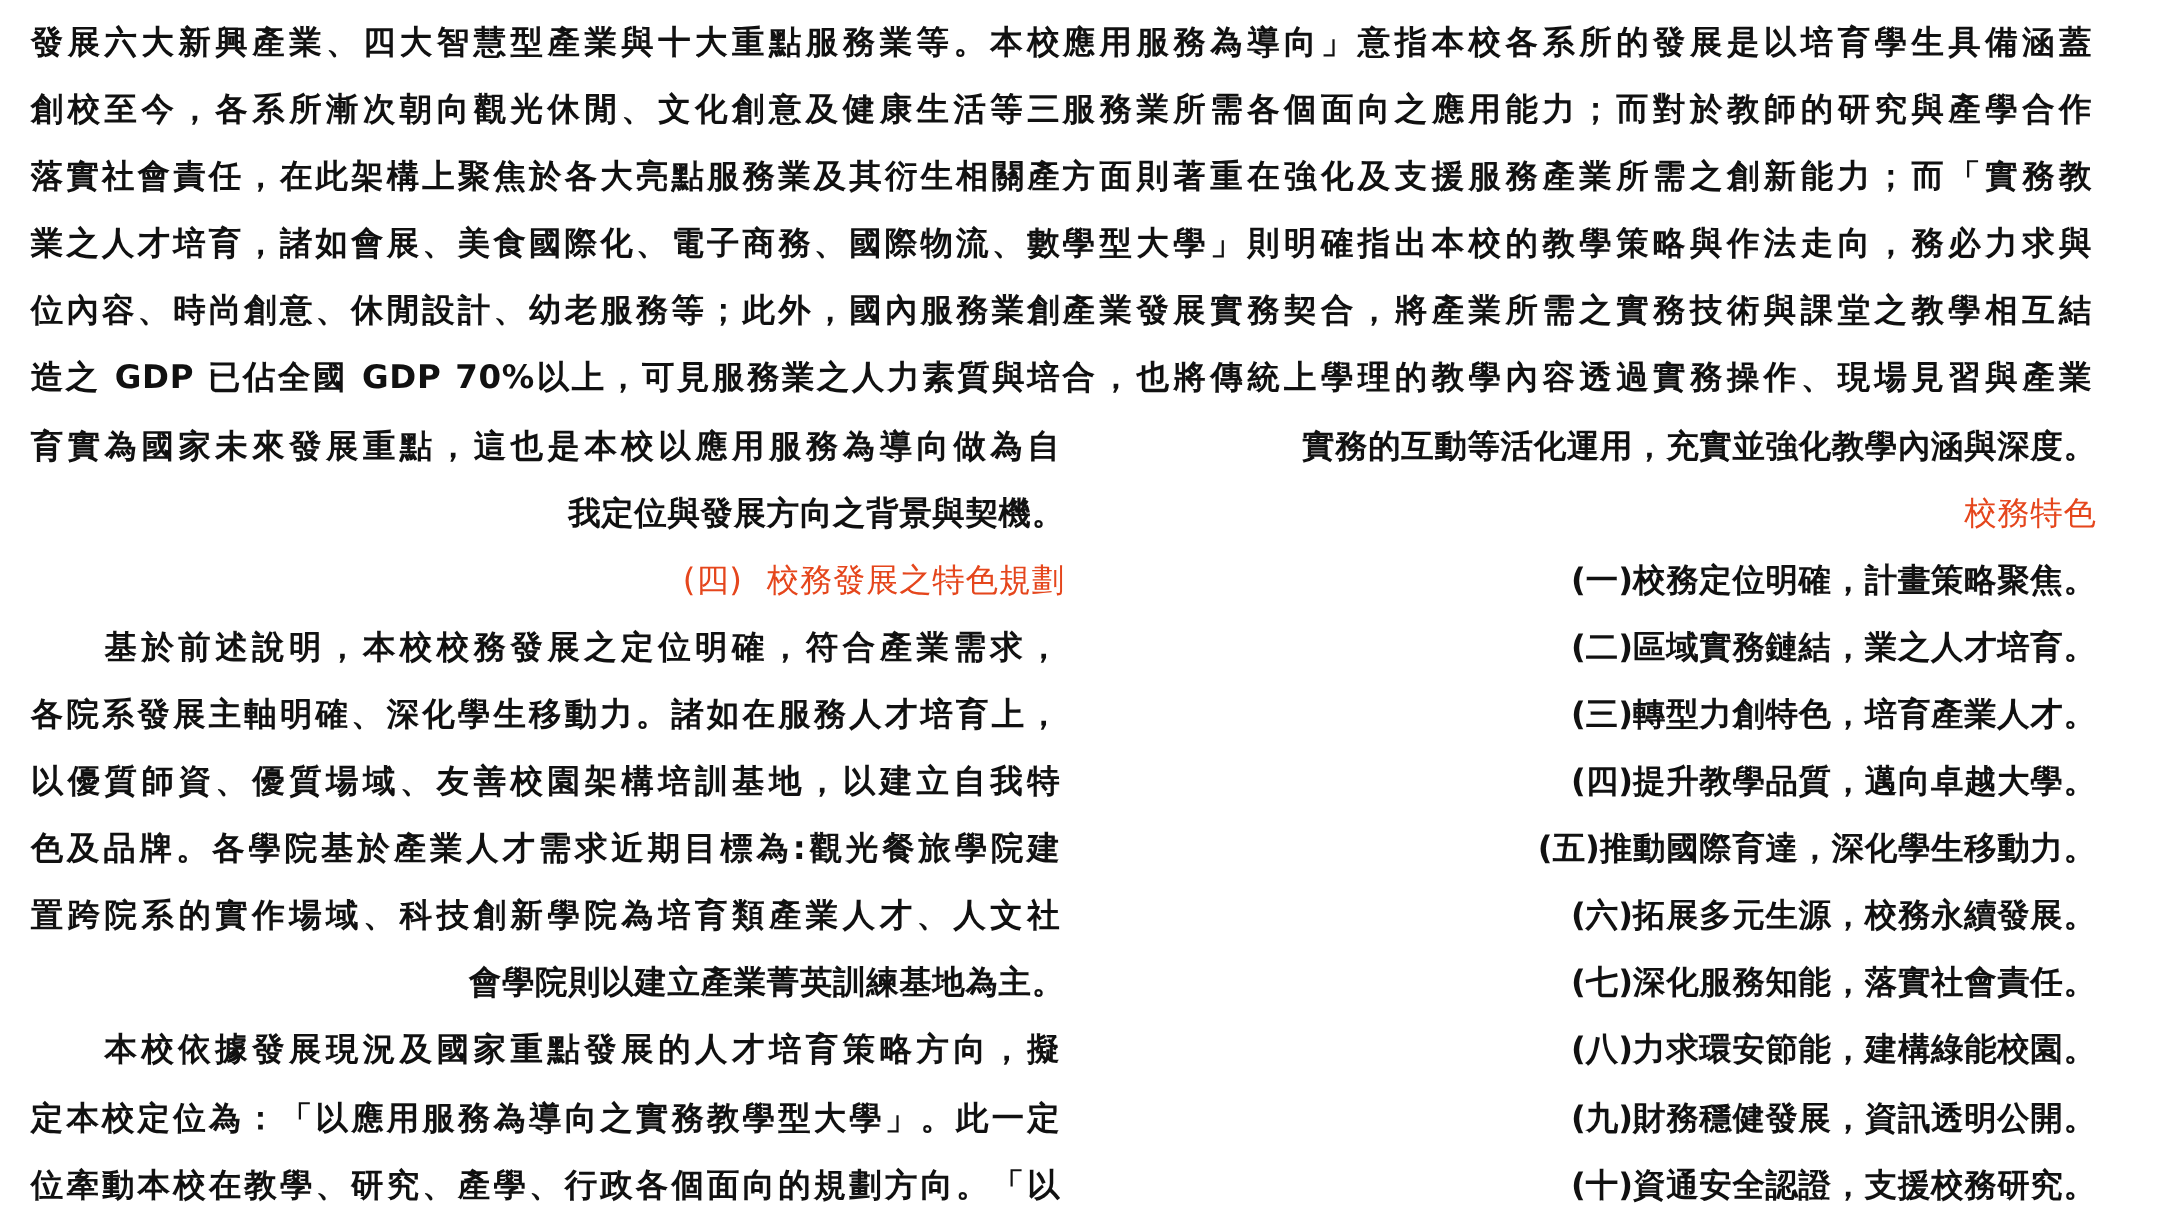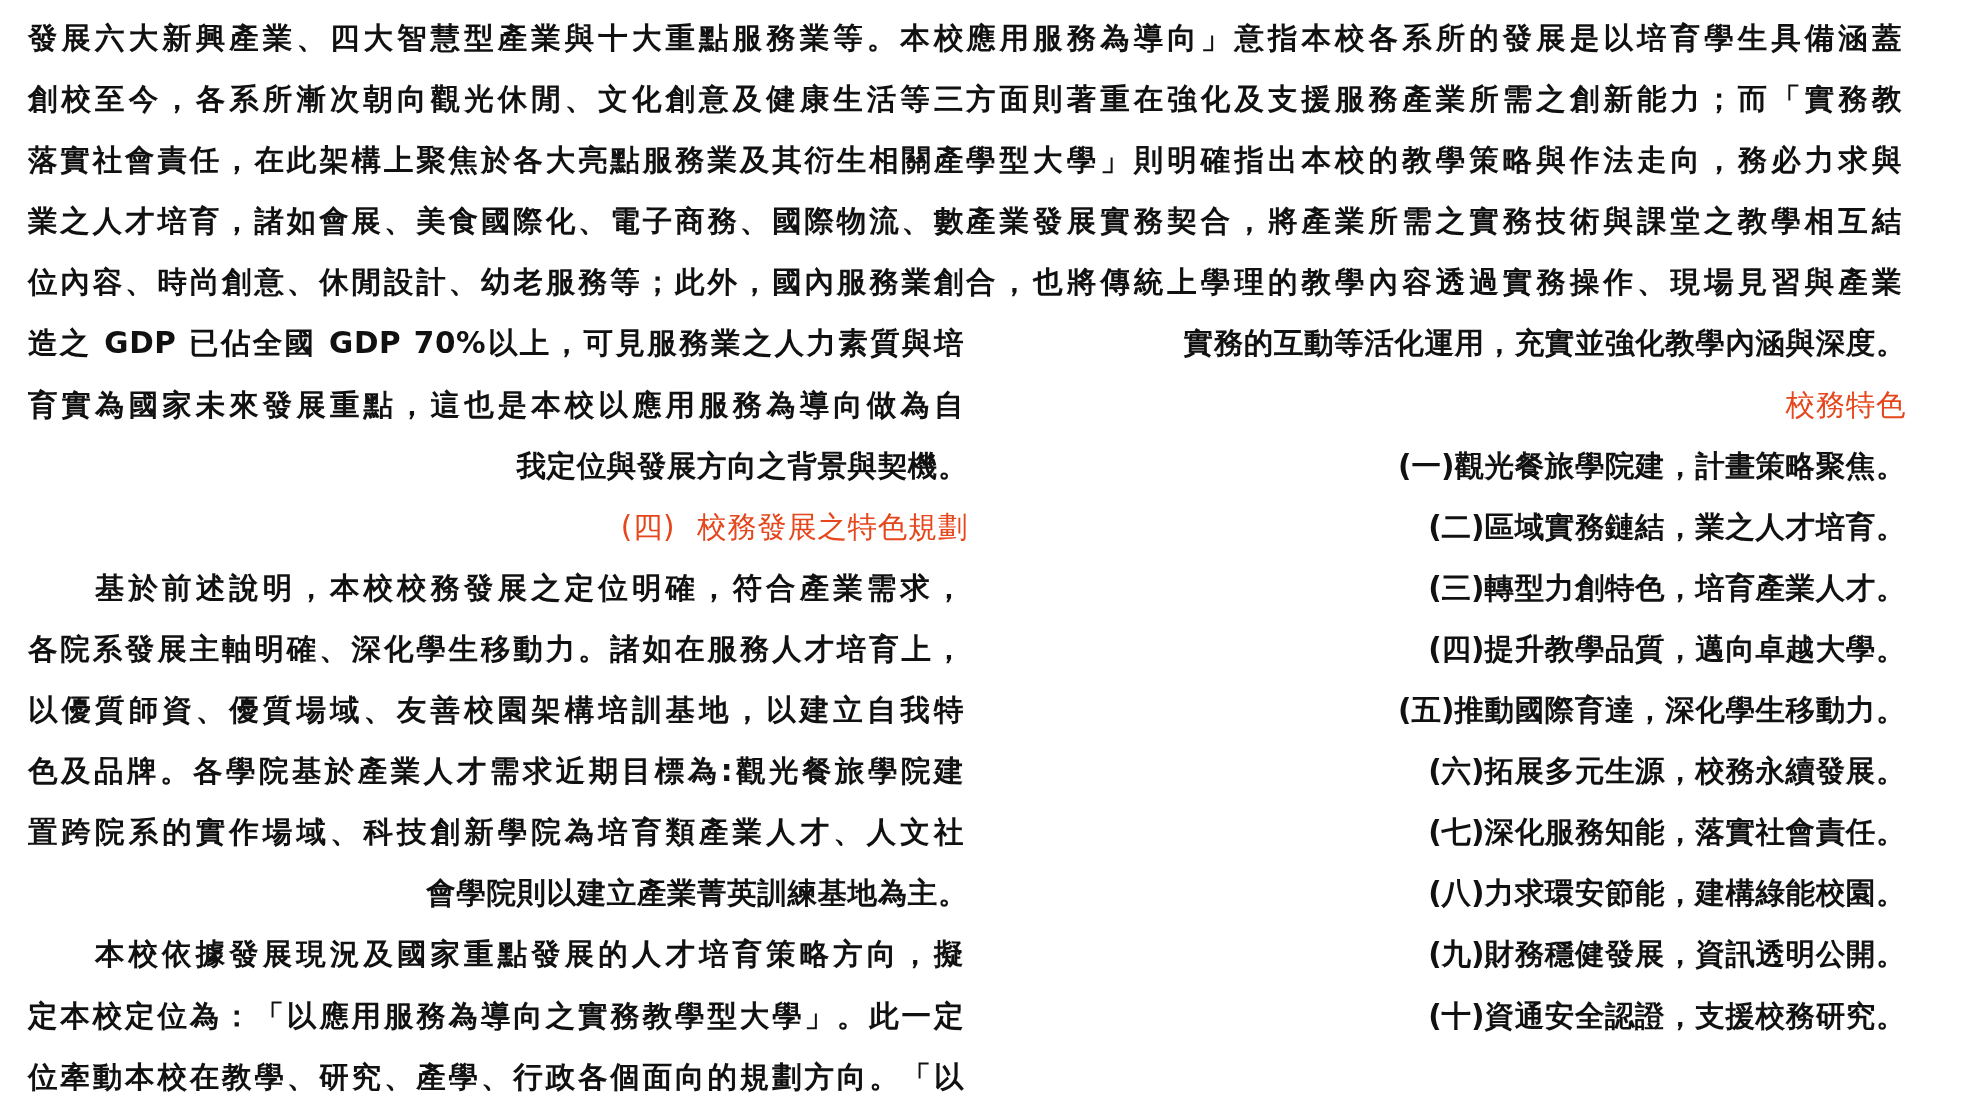--- a/index.html
+++ b/index.html
@@ -93,32 +93,33 @@
     <div>
       <span class="line justify indent">本校依據發展現況及國家重點發展的人才培育策略方向，擬</span>
       <span class="line justify">定本校定位為：「以應用服務為導向之實務教學型大學」。此一定</span>
       <span class="line justify">位牽動本校在教學、研究、產學、行政各個面向的規劃方向。「以</span>
     </div>
   </div>
 
   <div class="column col-right">
     <div>
       <span class="line justify">應用服務為導向」意指本校各系所的發展是以培育學生具備涵蓋</span>
+      <span class="line justify">服務業所需各個面向之應用能力；而對於教師的研究與產學合作</span>
       <span class="line justify">方面則著重在強化及支援服務產業所需之創新能力；而「實務教</span>
       <span class="line justify">學型大學」則明確指出本校的教學策略與作法走向，務必力求與</span>
       <span class="line justify">產業發展實務契合，將產業所需之實務技術與課堂之教學相互結</span>
       <span class="line justify">合，也將傳統上學理的教學內容透過實務操作、現場見習與產業</span>
       <span class="line">實務的互動等活化運用，充實並強化教學內涵與深度。</span>
     </div>
 
     <div class="line heading">校務特色</div>
 
     <div>
       <div class="line list-item">
-        <span class="marker">(一)</span><span>觀光餐旅學院建，計畫策略聚焦。</span>
+        <span class="marker">(一)</span><span>校務定位明確，計畫策略聚焦。</span>
       </div>
       <div class="line list-item">
         <span class="marker">(二)</span><span>區域實務鏈結，業之人才培育。</span>
       </div>
       <div class="line list-item">
         <span class="marker">(三)</span><span>轉型力創特色，培育產業人才。</span>
       </div>
       <div class="line list-item">
         <span class="marker">(四)</span><span>提升教學品質，邁向卓越大學。</span>
       </div>

